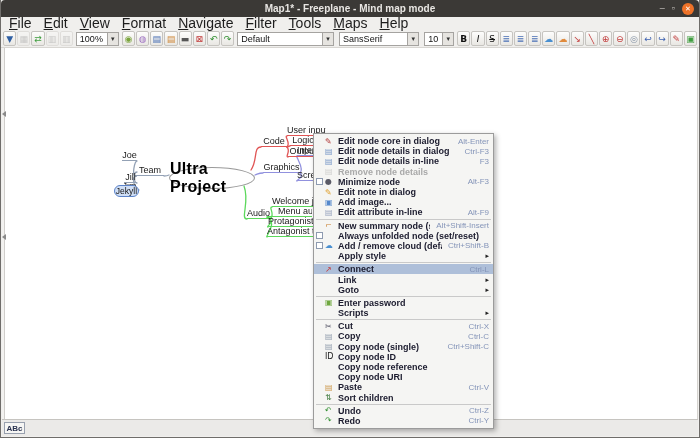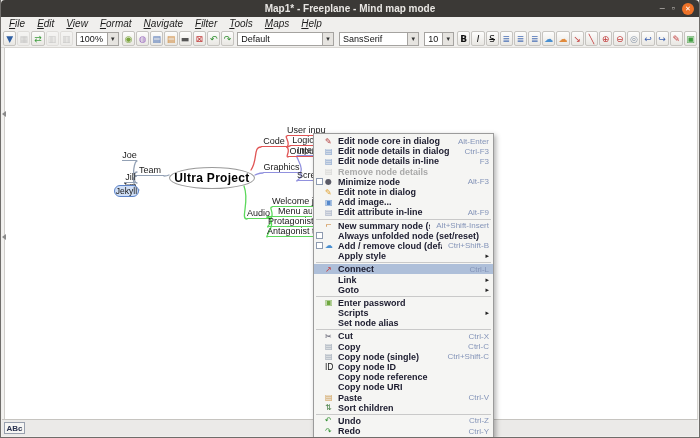--- a/index.html
+++ b/index.html
@@ -17,21 +17,21 @@
   }
   .titlebar .title{ color:#e8e6e3; font-size:10px; font-weight:bold; }
   .win-controls{ position:absolute; right:5px; top:2px; display:flex; gap:7px; align-items:center; height:13px; }
   .wc{ color:#c9c6c2; font-size:9px; line-height:13px; cursor:default; }
   .wc-close{
     width:12px; height:12px; border-radius:50%; background:#ee7228;
     color:#fff; font-size:7px; display:flex; align-items:center; justify-content:center;
   }
   
   .menubar{ height:13px; display:flex; align-items:center; background:#f0efed; padding-left:2px; }
-  .mb-item{ font-size:10px; color:#1d1d1d; padding:0 6px; line-height:13px; display:inline-block;font-style:italic; }
+  .mb-item{ font-size:14px; color:#1d1d1d; padding:0 6px; line-height:13px; display:inline-block; }
   .mb-item::first-letter{ text-decoration:underline; }
   
   .toolbar{
     height:18px; display:flex; align-items:center; padding:1px 2px;
     background:#f0efed; border-bottom:1px solid #d8d6d2; gap:1px;
   }
   .tb-btn{
     width:14px; height:15px; border:1px solid #c6c4c0; border-radius:2px;
     background:linear-gradient(#fdfdfc,#e9e7e3);
     font-family:"DejaVu Sans",sans-serif; font-size:9px; line-height:12px;
@@ -61,21 +61,21 @@
   svg.edges{ position:absolute; left:0; top:0; }
   .mm-node{
     position:absolute; font-size:9px; line-height:10px; color:#1a1a1a;
     text-align:center; white-space:nowrap; overflow:hidden;
   }
   .mm-node.edge{ border-bottom:1.5px solid #999; }
   .mm-root{
     position:absolute; left:167px; top:119px; width:86px; height:22px;
     border:1px solid #9a9a9a; border-radius:50%; background:#fff;
     display:flex; align-items:center; justify-content:center;
-    font-size:12px; font-weight:bold; color:#000; letter-spacing:.3px;
+    font-size:16px; font-weight:bold; color:#000; letter-spacing:.3px;
   }
   .mm-sel{
     position:absolute; left:112px; top:137px; width:25px; height:12px;
     background:#cfdef5; border:1px solid #5b83c9; border-radius:6px;
     font-size:8.5px; line-height:10px; color:#111; text-align:center; overflow:hidden;
   }
   #mm-code{left:259px;top:88px;width:26px;}
   #mm-user-input{left:285px;top:77px;width:39px;}
   #mm-logic{left:288px;top:87px;width:26px;}
   #mm-output{left:286px;top:98px;width:30px;}
@@ -399,25 +399,20 @@
         <span class="cm-cb"></span>
         <span class="cm-ic" style="color: rgb(111, 168, 63);">▣</span>
         <span class="cm-label">Enter password</span>
       </div>
       <div class="cm-row">
         <span class="cm-cb"></span>
         <span class="cm-ic"></span>
         <span class="cm-label">Scripts</span>
         <span class="cm-arrow">▸</span>
       </div>
-      <div class="cm-row">
-        <span class="cm-cb"></span>
-        <span class="cm-ic"></span>
-        <span class="cm-label">Set node alias</span>
-      </div>
       <div class="cm-sep"></div>
       <div class="cm-row">
         <span class="cm-cb"></span>
         <span class="cm-ic" style="color: rgb(85, 85, 102);">✂</span>
         <span class="cm-label">Cut</span>
         <span class="cm-sc">Ctrl-X</span>
       </div>
       <div class="cm-row">
         <span class="cm-cb"></span>
         <span class="cm-ic" style="color: rgb(138, 150, 168);">▤</span>

